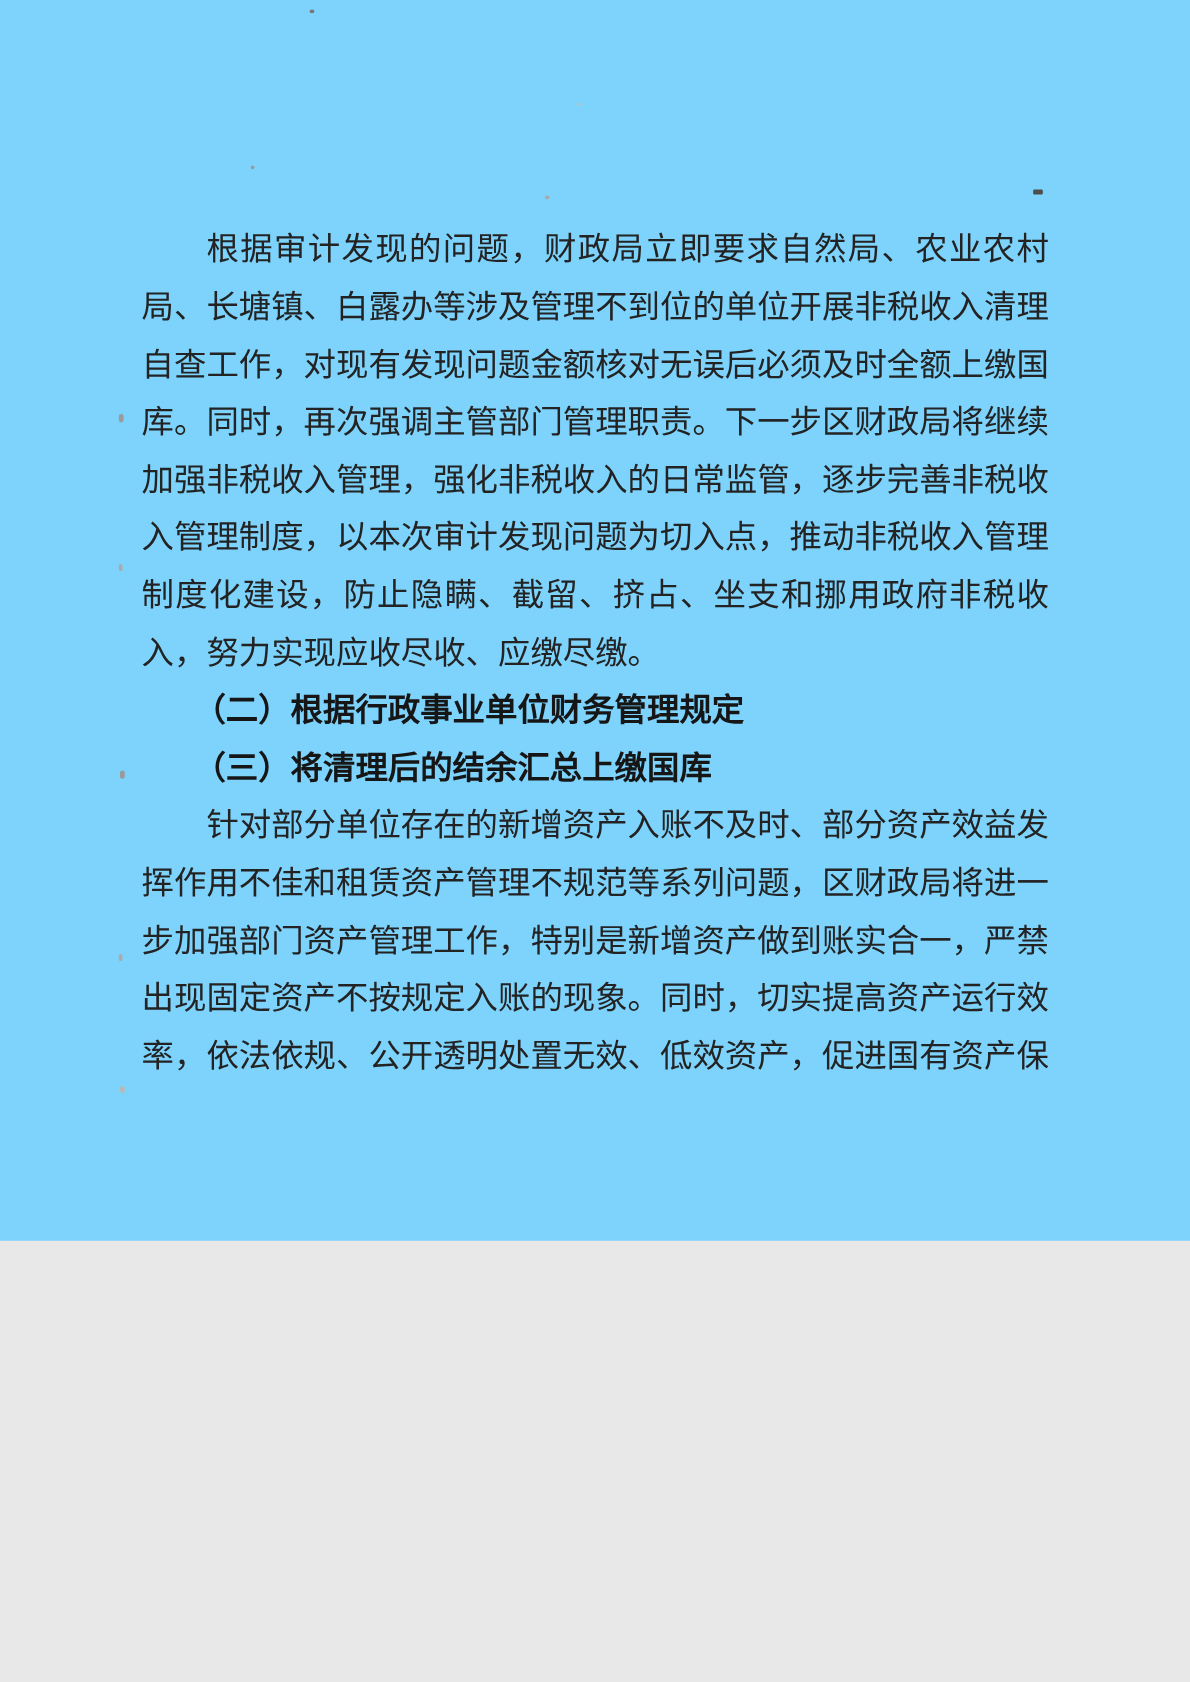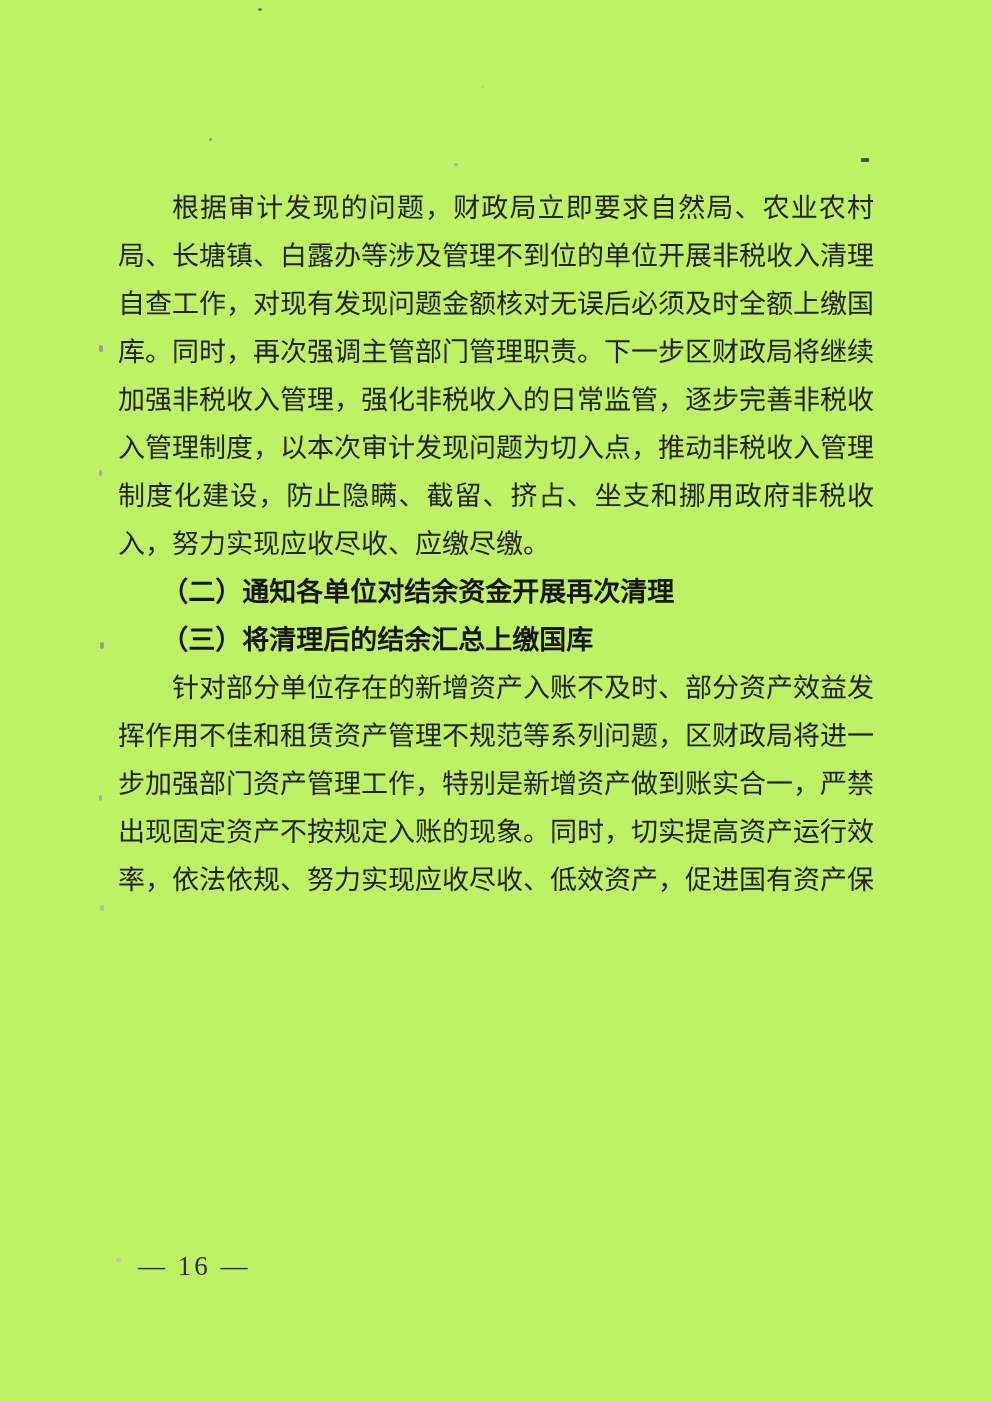--- a/index.html
+++ b/index.html
@@ -8,22 +8,22 @@
   }
   body {
     width: 992px;
     height: 1402px;
     background: #e8e8e8;
     font-family: "Liberation Serif", serif;
   }
   .scan-page {
     position: relative;
     width: 992px;
-    height: 1402px;
-    background: #bef264;
+    height: 1034px;
+    background: #7dd3fc;
     overflow: hidden;
     color: #1c1c1c;
   }
   .doc-body {
     position: absolute;
     left: 118px;
     top: 184px;
     width: 756px;
     font-size: 27px;
     line-height: 48px;
@@ -71,23 +71,23 @@
   <div class="speck" style="left:99px;  top:345px; width:4px; height:7px; background:#9a9a9a; border-radius:2px;"></div>
   <div class="speck" style="left:99px;  top:470px; width:3px; height:6px; background:#ababab; border-radius:2px;"></div>
   <div class="speck" style="left:100px; top:642px; width:4px; height:7px; background:#9a9a9a; border-radius:2px;"></div>
   <div class="speck" style="left:99px;  top:795px; width:3px; height:6px; background:#ababab; border-radius:2px;"></div>
   <div class="speck" style="left:100px; top:905px; width:4px; height:6px; background:#b8b8b8; border-radius:2px;"></div>
   <div class="speck" style="left:116px; top:1258px; width:5px; height:4px; background:#bdbdbd;"></div>
 
   <main class="doc-body">
     <p class="para">根据审计发现的问题，财政局立即要求自然局、农业农村局、长塘镇、白露办等涉及管理不到位的单位开展非税收入清理自查工作，对现有发现问题金额核对无误后必须及时全额上缴国库。同时，再次强调主管部门管理职责。下一步区财政局将继续加强非税收入管理，强化非税收入的日常监管，逐步完善非税收入管理制度，以本次审计发现问题为切入点，推动非税收入管理制度化建设，防止隐瞒、截留、挤占、坐支和挪用政府非税收入，努力实现应收尽收、应缴尽缴。</p>
 
-    <h3 class="heading">（二）通知各单位对结余资金开展再次清理</h3>
+    <h3 class="heading">（二）根据行政事业单位财务管理规定</h3>
 
 
     <h3 class="heading">（三）将清理后的结余汇总上缴国库</h3>
 
-    <p class="para">针对部分单位存在的新增资产入账不及时、部分资产效益发挥作用不佳和租赁资产管理不规范等系列问题，区财政局将进一步加强部门资产管理工作，特别是新增资产做到账实合一，严禁出现固定资产不按规定入账的现象。同时，切实提高资产运行效率，依法依规、努力实现应收尽收、低效资产，促进国有资产保</p>
+    <p class="para">针对部分单位存在的新增资产入账不及时、部分资产效益发挥作用不佳和租赁资产管理不规范等系列问题，区财政局将进一步加强部门资产管理工作，特别是新增资产做到账实合一，严禁出现固定资产不按规定入账的现象。同时，切实提高资产运行效率，依法依规、公开透明处置无效、低效资产，促进国有资产保</p>
   </main>
 
   <footer class="page-number">— 16 —</footer>
 
 </div>
 
 </body></html>

